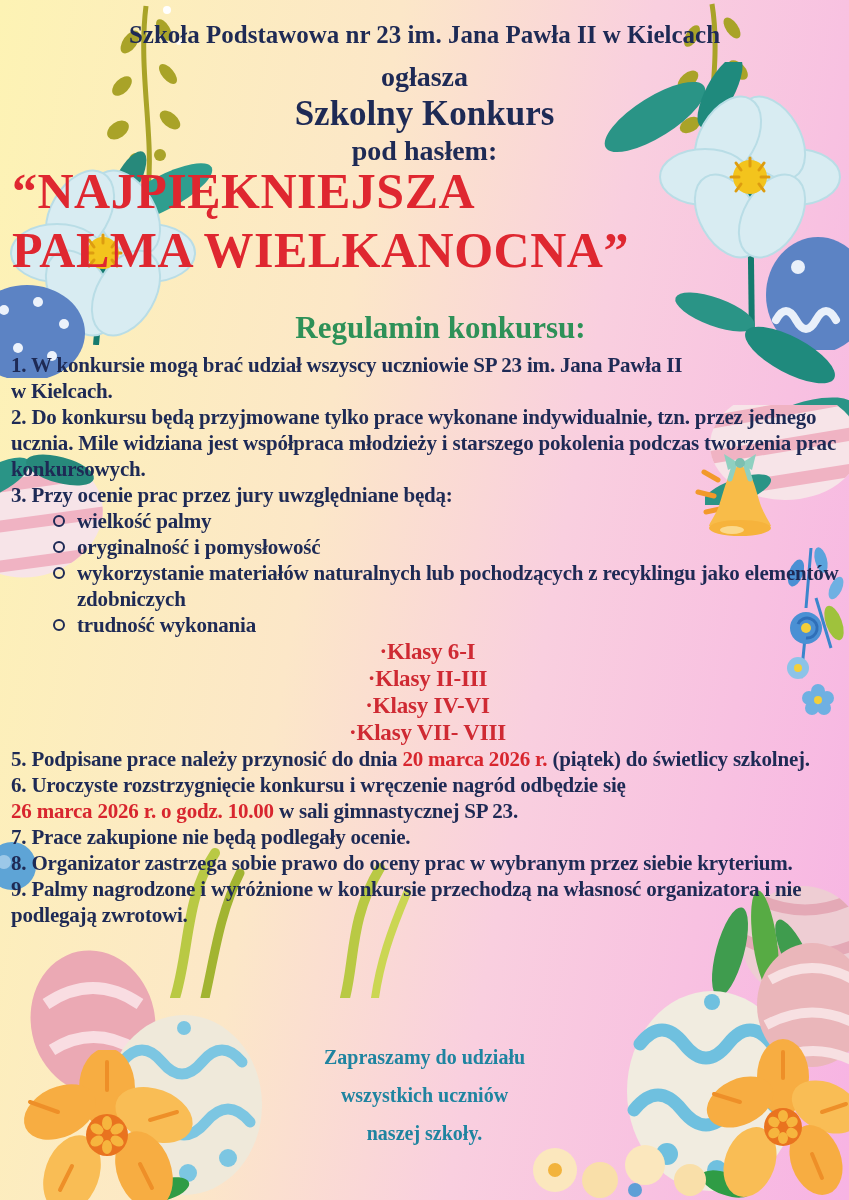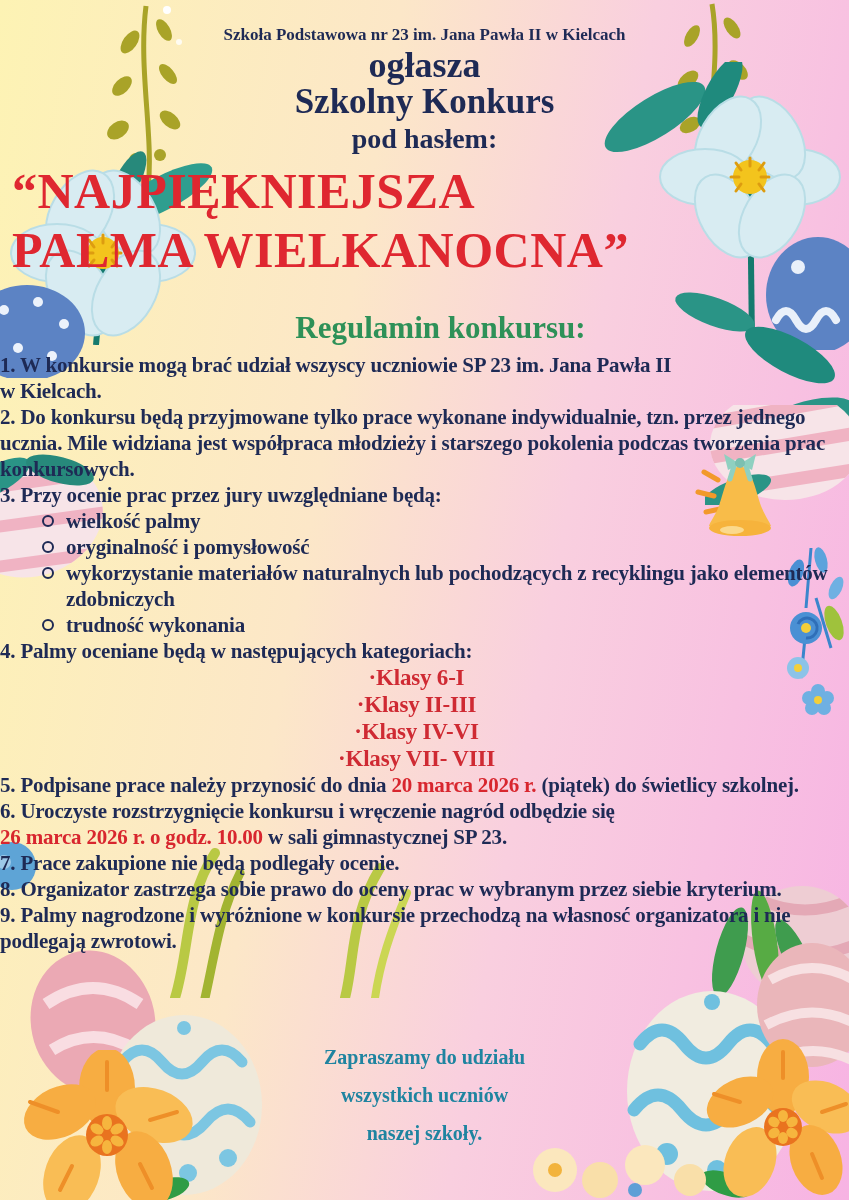--- a/index.html
+++ b/index.html
@@ -5,32 +5,32 @@
   html,body{margin:0;padding:0;background:#9a9a9a;}
   .poster{
     position:relative;width:849px;height:1200px;overflow:hidden;
     font-family:"Liberation Serif",serif;font-weight:bold;
     background:linear-gradient(100deg,#fdf3b4 0%,#fce7c8 38%,#f9cfdf 62%,#f7b3e3 100%);
   }
   .deco{position:absolute;z-index:1;pointer-events:none;}
   .deco svg{display:block;width:100%;height:100%;}
 
   .header{position:absolute;top:20px;left:0;width:100%;text-align:center;color:#1e2a55;z-index:2;}
-  .header .h1{font-size:17px;line-height:29px;}
-  .header .h2{font-size:36px;line-height:32px;margin-top:0;}
+  .header .h1{font-size:25px;line-height:29px;}
+  .header .h2{font-size:28px;line-height:32px;margin-top:12px;}
   .header .h3{font-size:35px;line-height:38px;margin-top:2px;}
   .header .h4{font-size:28px;line-height:27px;margin-top:4px;}
 
   .title{position:absolute;top:162px;left:12px;width:100%;text-align:left;
          color:#df2730;font-size:50px;line-height:59px;letter-spacing:.5px;z-index:2;}
 
   .section-heading{position:absolute;top:310px;left:0;width:100%;text-align:center;
          color:#2e9158;font-size:31px;z-index:2;padding-left:16px;}
 
-  .rules{position:absolute;top:352px;left:0;width:833px;color:#1e2a55;
+  .rules{position:absolute;top:352px;left:11px;width:833px;color:#1e2a55;
          font-size:21px;line-height:26px;letter-spacing:-.2px;z-index:2;}
   .rules p{margin:0;}
   .red{color:#d8262e;}
   .block{display:block;}
 
   ul.criteria{list-style:none;margin:0;padding:0 0 0 42px;}
   ul.criteria li{position:relative;padding-left:24px;}
   .bullet{position:absolute;left:0;top:7px;width:8px;height:8px;
           border:2.5px solid #1e2a55;border-radius:50%;}
 
@@ -422,21 +422,20 @@
     <p>2. Do konkursu będą przyjmowane tylko prace wykonane indywidualnie, tzn. przez jednego ucznia. Mile widziana jest współpraca młodzieży i starszego pokolenia podczas tworzenia prac konkursowych.</p>
     <p>3. Przy ocenie prac przez jury uwzględniane będą:</p>
 
     <ul class="criteria">
       <li><span class="bullet"></span><span>wielkość palmy</span></li>
       <li><span class="bullet"></span><span>oryginalność i pomysłowość</span></li>
       <li><span class="bullet"></span><span>wykorzystanie materiałów naturalnych lub pochodzących z recyklingu jako elementów zdobniczych</span></li>
       <li><span class="bullet"></span><span>trudność wykonania</span></li>
     </ul>
 
-    <p>4. Palmy oceniane będą w następujących kategoriach:</p>
 
     <div class="categories">
       <div>·Klasy 6-I</div>
       <div>·Klasy II-III</div>
       <div>·Klasy IV-VI</div>
       <div>·Klasy VII- VIII</div>
     </div>
 
     <p><span>5. Podpisane prace należy przynosić do dnia </span><span class="red">20 marca 2026 r.</span><span> (piątek) do świetlicy szkolnej.</span></p>
     <p><span class="block">6. Uroczyste rozstrzygnięcie konkursu i wręczenie nagród odbędzie się</span><span class="red"> 26 marca 2026 r. o godz. 10.00 </span><span> w sali gimnastycznej  SP 23.</span></p>

